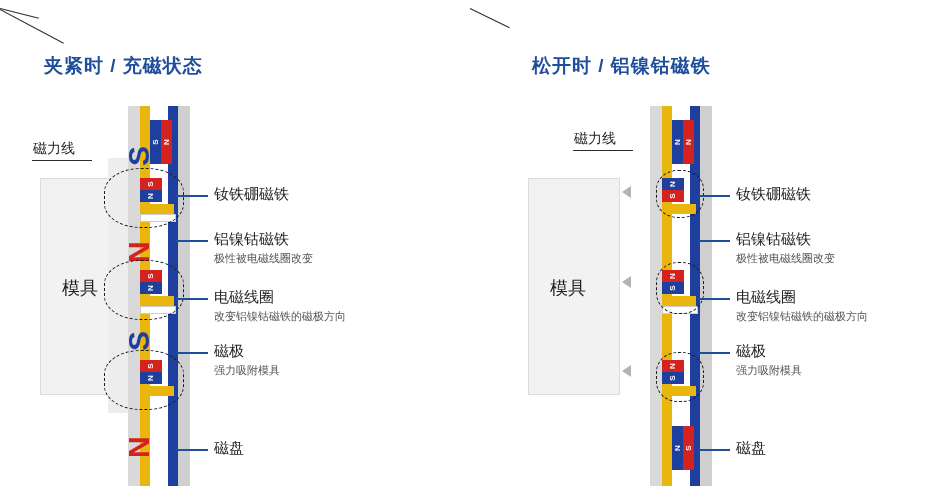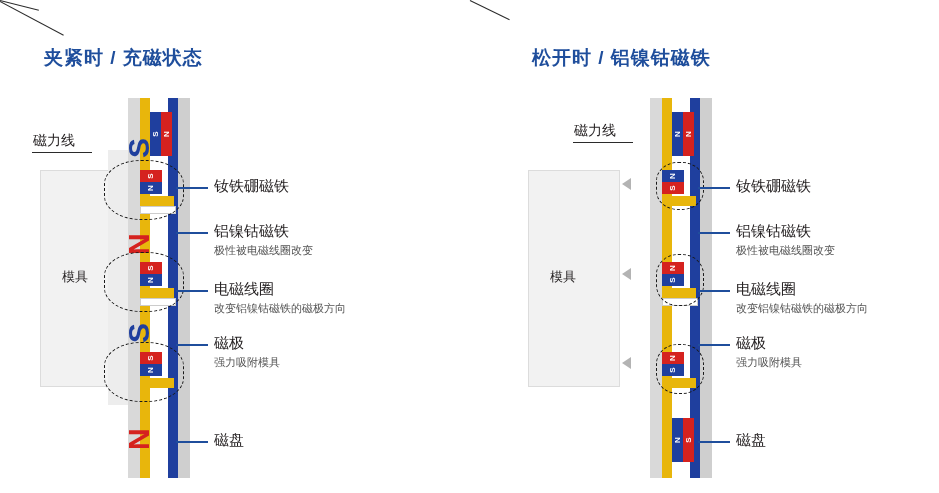--- a/index.html
+++ b/index.html
@@ -10,21 +10,21 @@
   body {
     width: 939px;
     height: 493px;
     font-family: "Liberation Sans", sans-serif;
     color: #231f20;
     position: relative;
     overflow: hidden;
   }
   .panel {
     position: absolute;
-    top: 0;
+    top: 8px;
     height: 379px;
   }
   #panel-left  { left: 0px;   width: 470px; }
   #panel-right { left: 470px; width: 469px; }
 
   .panel-title {
     position: absolute;
     font-size: 19px;
     font-weight: bold;
     color: #1f4e9c;
@@ -35,21 +35,21 @@
   #title-right { left: 62px;  top: 45px; }
 
   
   .mold {
     position: absolute;
     background: #f2f2f2;
     border: 1px solid #dcdcdc;
   }
   .mold-label {
     position: absolute;
-    font-size: 13px;
+    font-size: 18px;
     color: #231f20;
     white-space: nowrap;
   }
 
   
   .plate {
     position: absolute;
   }
   .plate .col {
     position: absolute;

